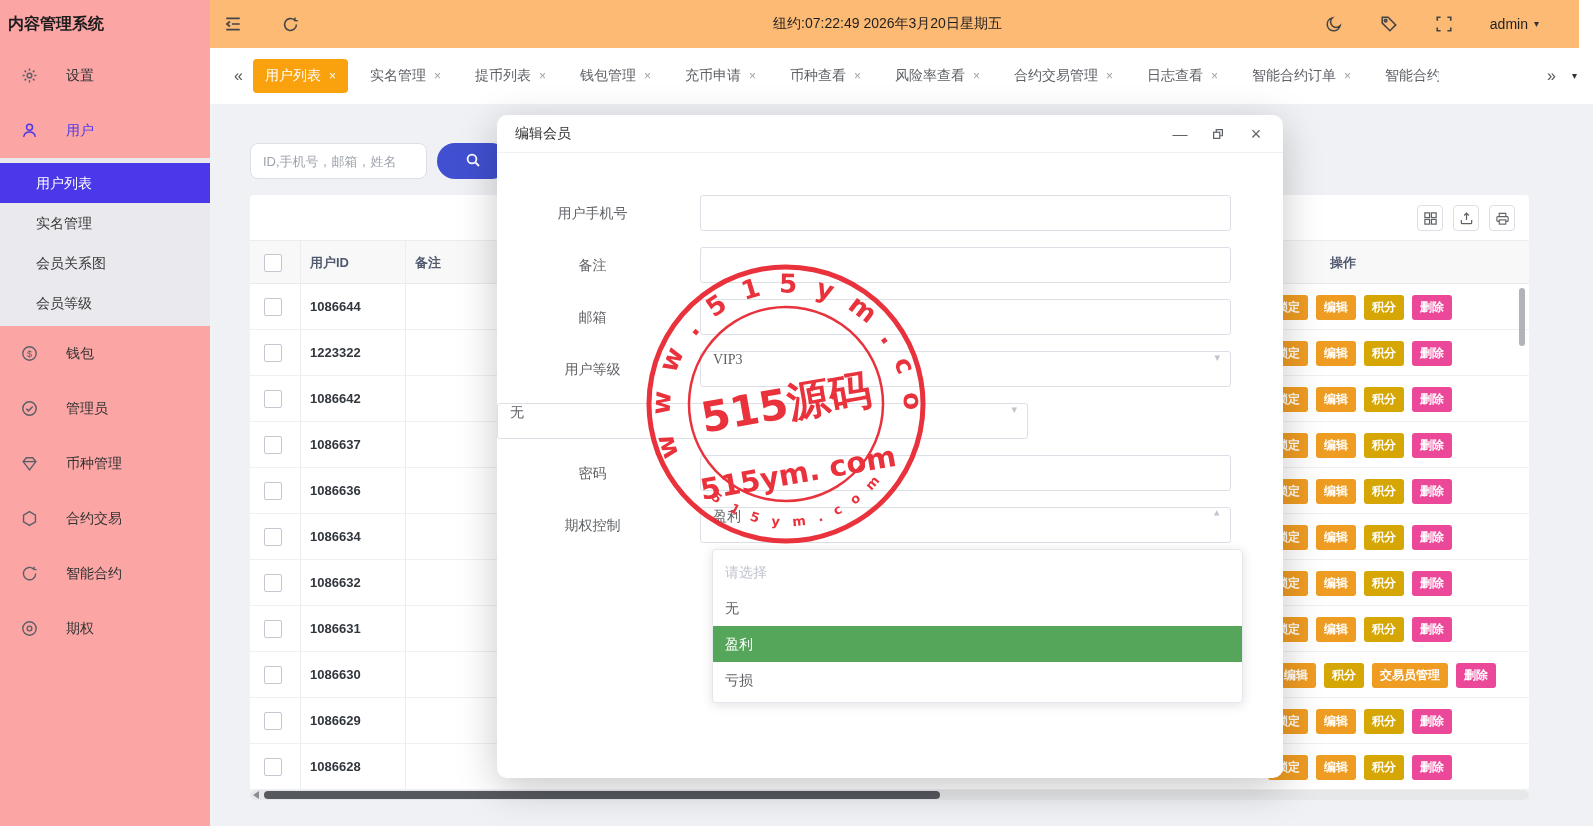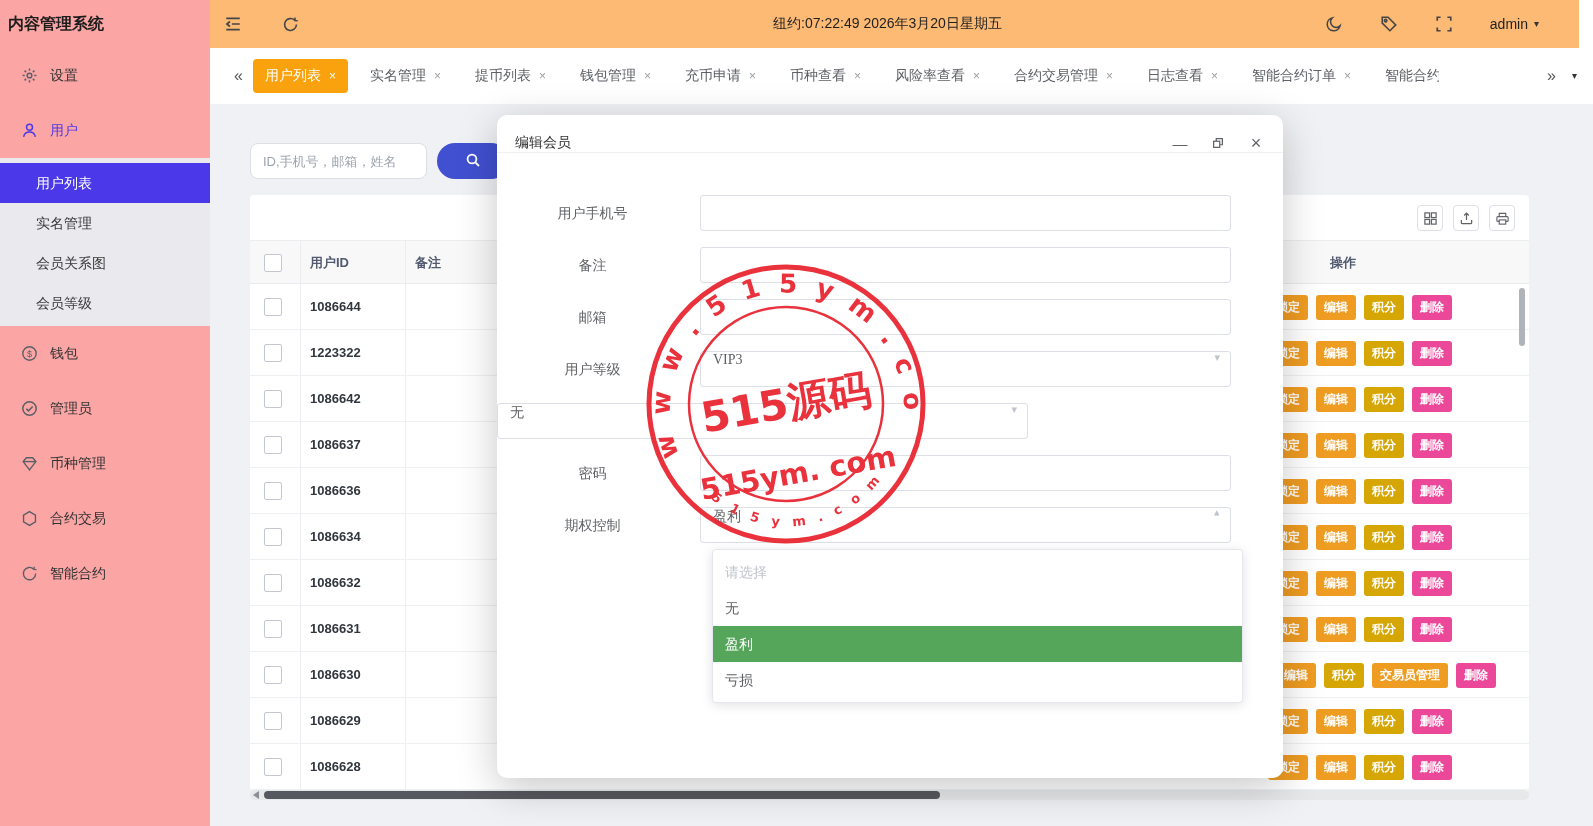--- a/index.html
+++ b/index.html
@@ -2,21 +2,21 @@
 <html><head>
 <meta charset="utf-8">
 <style>
   *{box-sizing:border-box;margin:0;padding:0}
   html,body{width:1593px;height:826px}
   body{font-family:"Liberation Sans","DejaVu Sans",sans-serif;background:#fff;position:relative;overflow:hidden;color:#333;font-size:14px}
 
   
   .sidebar{position:absolute;left:0;top:0;width:210px;height:826px;background:#fca5a5;z-index:5}
   .logo{height:48px;line-height:48px;padding-left:8px;font-size:16px;font-weight:bold;color:#1c1c1c}
-  .side-item{height:55px;display:flex;align-items:center;padding-left:20px;gap:12px;font-size:14px;color:#333;cursor:pointer}
+  .side-item{height:55px;display:flex;align-items:center;padding-left:20px;gap:28px;font-size:14px;color:#333;cursor:pointer}
   .sicon{width:18px;height:18px;display:inline-flex;align-items:center;justify-content:center;color:#5a5f66}
   .side-item.active-parent,.side-item.active-parent .sicon{color:#4b38e8}
   .submenu{background:#e9e9ee;padding:5px 0 3px 0}
   .sub-item{height:40px;line-height:40px;padding-left:36px;font-size:14px;color:#3a3a3a;cursor:pointer}
   .sub-item.active{background:#4b38e8;color:#fff}
 
   
   .topbar{position:absolute;left:196px;top:0;width:1383px;height:48px;background:#fdba74;display:flex;align-items:center}
   .tb-icon{color:#454545;cursor:pointer;display:inline-flex;align-items:center}
   .collapse{margin-left:28px}
@@ -62,21 +62,21 @@
   .col-sep{position:absolute;top:45px;height:550px;width:0;border-left:1px solid #ebedf0}
   .dot-blue{position:absolute;left:995px;top:15px;width:15px;height:15px;border-radius:50%;background:#4c6be0}
 
   .hscroll-track{position:absolute;left:40px;top:686px;width:1279px;height:10px;background:#e7e8ea;border-radius:5px}
   .hscroll-thumb{position:absolute;left:14px;top:1px;width:676px;height:8px;background:#55585e;border-radius:4px;cursor:grab}
   .hscroll-arrow{position:absolute;left:3px;top:1px;width:0;height:0;border-top:4px solid transparent;border-bottom:4px solid transparent;border-right:6px solid #8a8f96}
   .vscroll-thumb{position:absolute;left:1309px;top:184px;width:6px;height:58px;background:#b0b3b8;border-radius:3px;cursor:grab}
 
   
   .modal{position:absolute;left:497px;top:115px;width:786px;height:663px;background:#fff;border-radius:10px;box-shadow:0 10px 40px rgba(0,0,0,.22);z-index:20}
-  .modal-header{height:38px;display:flex;align-items:flex-end;padding:0 18px;border-bottom:1px solid #f0f0f0}
+  .modal-header{height:38px;display:flex;align-items:center;padding:0 18px;border-bottom:1px solid #f0f0f0}
   .modal-title{font-size:14px;color:#303133;font-weight:500}
   .win-controls{margin-left:auto;display:flex;align-items:center;gap:20px;color:#5f6368}
   .wc{cursor:pointer;display:inline-flex;align-items:center;justify-content:center;width:18px;height:18px;font-size:15px;line-height:1}
   .modal-body{position:relative;padding-top:42px}
   .field{display:flex;margin-bottom:16px}
   .flabel{width:203px;text-align:center;padding-right:12px;font-size:14px;color:#606266;line-height:36px}
   .fctl{width:531px;height:36px;border:1px solid #dcdfe6;border-radius:3px;background:#fff;position:relative;display:flex;align-items:flex-start;padding:0 12px;font-size:14px;color:#606266;font-family:Liberation Serif, serif;outline:none}
   .fselect{cursor:pointer}
   .fcaret{position:absolute;right:10px;font-size:11px;color:#c0c4cc;line-height:1}
   .fcaret.up{transform:rotate(180deg)}
@@ -164,20 +164,29 @@
   <div class="side-item">
     <span class="sicon">
       <svg width="17" height="17" viewBox="0 0 16 16" fill="none" stroke="currentColor" stroke-width="1.3">
           <path d="M13.8 8A5.8 5.8 0 1 1 12 3.9"></path>
           <path d="M12.4 1.6l-.2 2.5 2.5.2"></path>
         </svg>
     </span>
     <span>智能合约</span>
   </div>
 
+  <div class="side-item">
+    <span class="sicon">
+      <svg width="17" height="17" viewBox="0 0 16 16" fill="none" stroke="currentColor" stroke-width="1.3">
+          <circle cx="8" cy="8" r="6.3"></circle>
+          <circle cx="8" cy="8" r="2.2"></circle>
+        </svg>
+    </span>
+    <span>期权</span>
+  </div>
 </div>
 
 <div class="topbar">
   <span class="tb-icon collapse">
     <svg width="18" height="18" viewBox="0 0 16 16" fill="none" stroke="currentColor" stroke-width="1.5">
         <path d="M2 3h12M7 8h7M2 13h12"></path>
         <path d="M5.3 5.8L2.6 8l2.7 2.2"></path>
       </svg>
   </span>
   <span class="tb-icon refresh">

